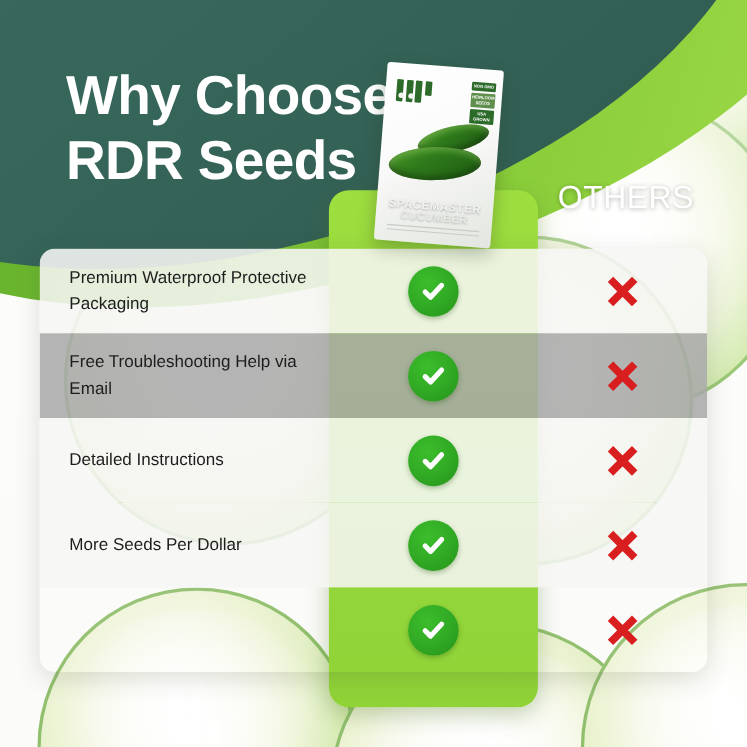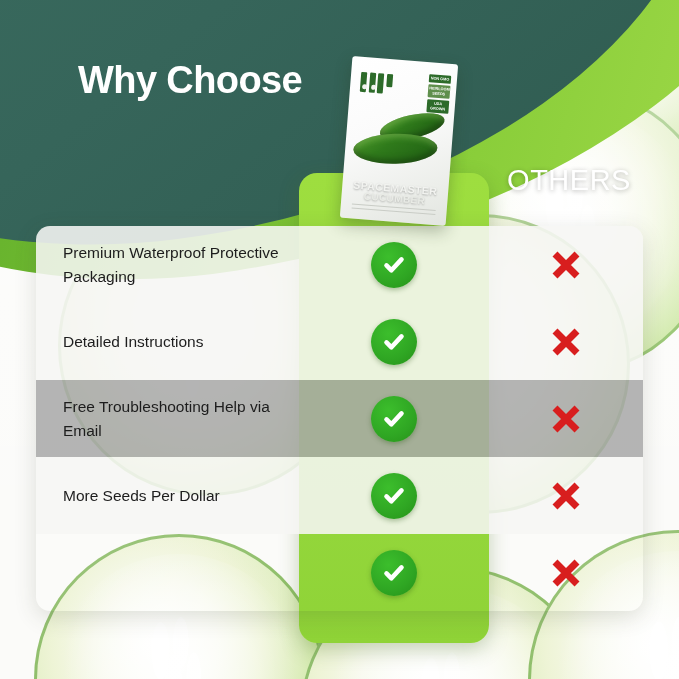--- a/index.html
+++ b/index.html
@@ -44,22 +44,22 @@
   
   .hdr-lime{position:absolute;left:-250px;top:-330px;width:1060px;height:590px;
             border-radius:0 0 62% 44% / 0 0 60% 48%;
             background:linear-gradient(115deg,#4f9b2a 0%,#6fba2f 42%,#8ace3a 70%,#a6dc4d 100%);
             transform:rotate(-9deg);}
   .hdr-dark{position:absolute;left:-290px;top:-340px;width:1010px;height:570px;
             border-radius:0 0 58% 46% / 0 0 62% 50%;
             background:linear-gradient(150deg,#3c6f61 0%,#36655a 55%,#2f5b50 100%);
             transform:rotate(-9deg);}
 
-  .title{position:absolute;left:78px;top:58px;width:300px;
-         color:#fff;font-size:38px;line-height:1.18;font-weight:700;
+  .title{position:absolute;left:60px;top:58px;width:300px;
+         color:#fff;font-size:50px;line-height:1.18;font-weight:700;
          letter-spacing:-.6px;}
 
   .others{position:absolute;left:499px;top:164px;width:140px;
           color:#fff;font-size:29px;font-weight:400;letter-spacing:.5px;
           text-shadow:0 1px 5px rgba(0,0,0,.30);text-align:center;}
 
   
   .table{position:absolute;left:36px;top:226px;width:607px;height:385px;
          border-radius:14px;overflow:hidden;
          box-shadow:0 6px 22px rgba(60,70,50,.16);}
@@ -154,35 +154,36 @@
         <div class="seeds"></div>
       </div>
     <div class="bg-wash"></div>
   </div>
 
   <div class="hdr-lime"></div>
   <div class="hdr-dark"></div>
 
   <div class="title">
     <div>Why Choose</div>
+    <div>RDR Seeds</div>
   </div>
 
   <div class="others">OTHERS</div>
 
   <div class="hl-col"></div>
 
   <div class="table">
     <div class="row light">
       <div class="row-label">Premium Waterproof Protective Packaging</div>
     </div>
+    <div class="row dark">
+      <div class="row-label">Free Troubleshooting Help via Email</div>
+    </div>
     <div class="row light">
       <div class="row-label">Detailed Instructions</div>
-    </div>
-    <div class="row dark">
-      <div class="row-label">Free Troubleshooting Help via Email</div>
     </div>
     <div class="row light">
       <div class="row-label">More Seeds Per Dollar</div>
     </div>
   </div>
 
   <div class="checks">
     <div class="cell">
         <div class="check">
           <svg width="26" height="26" viewBox="0 0 26 26">

